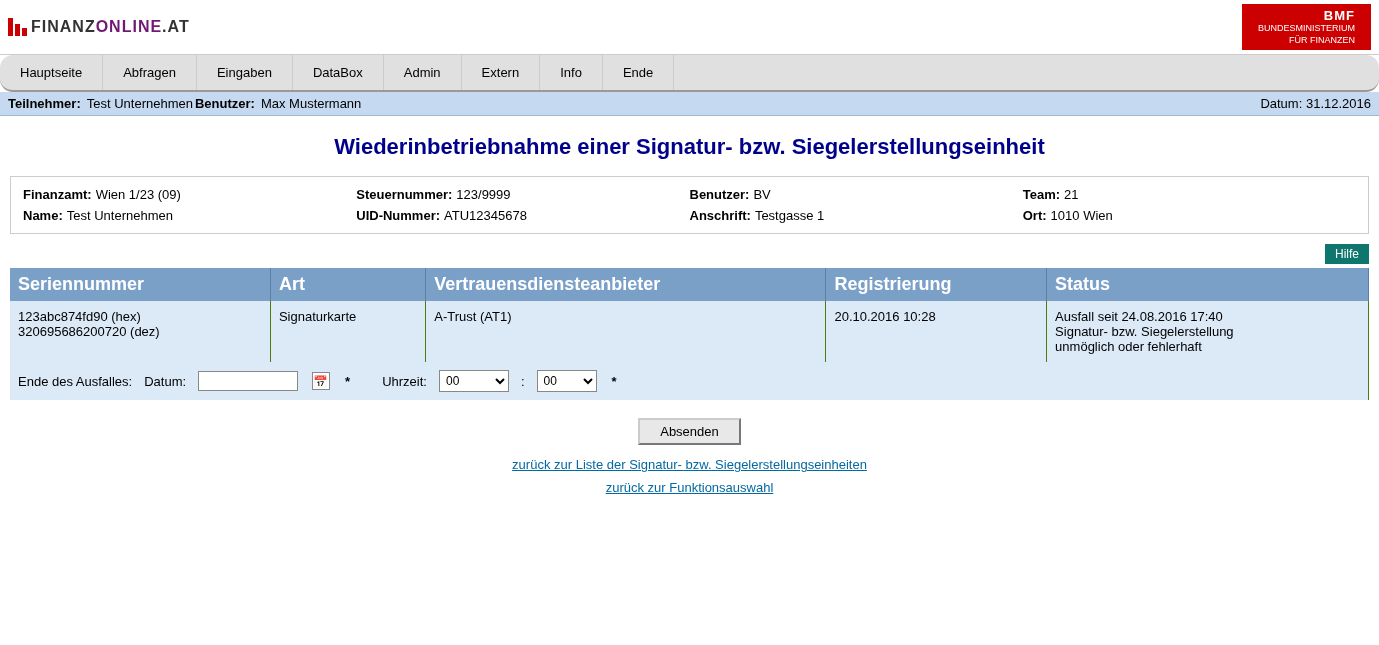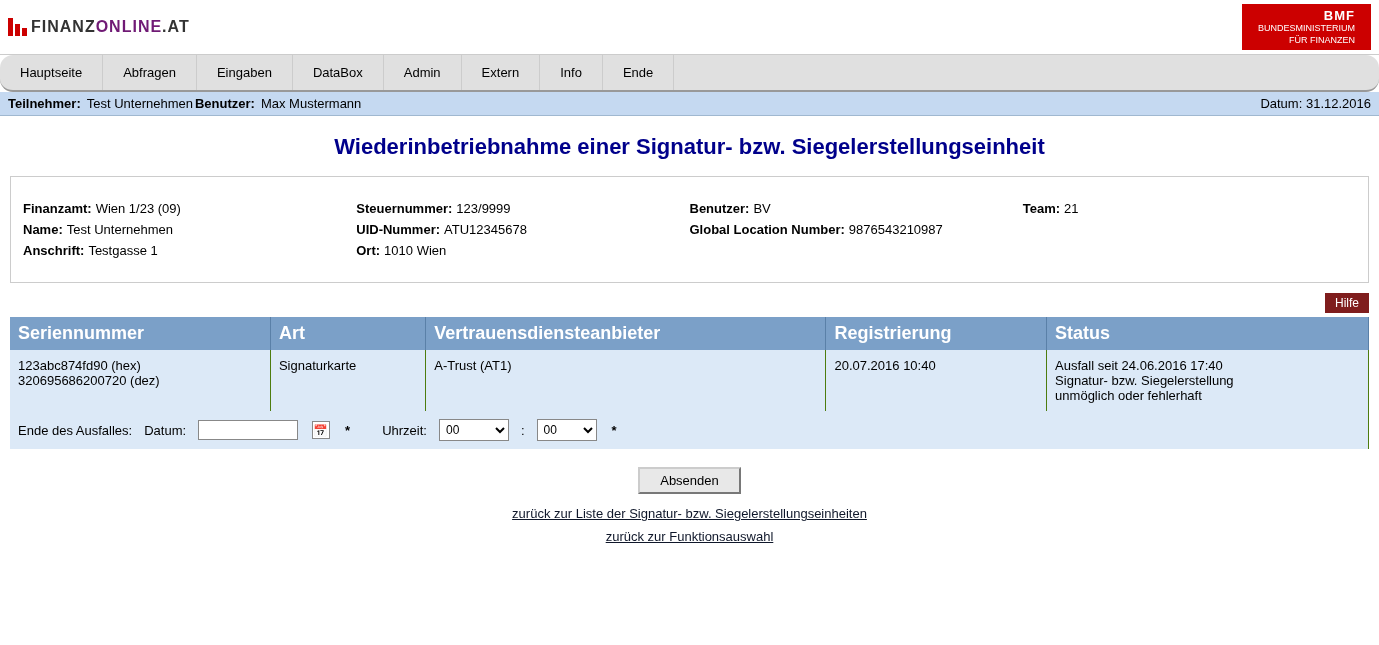--- a/index.html
+++ b/index.html
@@ -32,28 +32,28 @@
     #user-bar .user-left .label { font-weight: bold; }
     #user-bar .date { font-size: 13px; align-self: center; }
 
     
     #main { padding: 0 10px 20px 10px; }
 
     
     .page-title { text-align: center; color: #00008b; font-size: 22px; font-weight: bold; margin: 18px 0 16px 0; }
 
     
-    .info-section { border: 1px solid #ccc; padding: 24px 12px; background: #fff; margin-bottom: 10px; }
+    .info-section { border: 1px solid #ccc; padding: 10px 12px; background: #fff; margin-bottom: 10px; }
     .info-row { display: flex; gap: 4px; align-items: baseline; }
     .info-label { font-weight: bold; white-space: nowrap; }
     .info-value { }
 
     
     .hilfe-row { display: flex; justify-content: flex-end; margin-bottom: 4px; }
-    .hilfe-btn { background: #7f1d1d; color: #fff; border: none; padding: 3px 10px; font-size: 12px; cursor: pointer; }
+    .hilfe-btn { background: #0f766e; color: #fff; border: none; padding: 3px 10px; font-size: 12px; cursor: pointer; }
 
     
     .data-table { width: 100%; border-collapse: collapse; margin-bottom: 0; }
     .data-table thead tr { background: #7ba0c8; color: #fff; }
     .data-table thead th { padding: 6px 8px; text-align: left; font-weight: bold; font-size: 18px; border-right: 1px solid #5a80a8; }
     .data-table tbody tr { background: #dce9f7; vertical-align: top; }
     .data-table tbody td { padding: 8px 8px; border-right: 1px solid #4d7c0f; font-size: 13px; vertical-align: top; }
 
     
     .ausfall-row { background: #dce9f7; }
@@ -65,21 +65,21 @@
     .req-star { color: #000; font-weight: bold; margin-left: 3px; }
     .uhrzeit-select { border: 1px solid #888; padding: 2px; font-size: 12px; background: #fff; width: 70px; }
     .min-select { border: 1px solid #888; padding: 2px; font-size: 12px; background: #fff; width: 60px; }
 
     
     .btn-row { text-align: center; margin: 18px 0 12px 0; }
     .submit-btn { background: #e8e8e8; border: 2px outset #ccc; padding: 4px 20px; font-size: 13px; cursor: pointer; }
 
     
     .links-section { text-align: center; }
-    .links-section a { color: #0f172a; font-size: 13px; display: block; margin-bottom: 8px; text-decoration: underline; cursor: pointer; }
+    .links-section a { color: #0369a1; font-size: 13px; display: block; margin-bottom: 8px; text-decoration: underline; cursor: pointer; }
   </style>
 </head>
 <body>
 
 <div id="header">
   <div id="logo-left">
     <div class="bars">
       <span class="b1"></span>
       <span class="b2"></span>
       <span class="b3"></span>
@@ -149,24 +149,20 @@
         <span class="info-value">21</span>
       </div>
 
       <div class="info-row">
         <span class="info-label">Name:</span>
         <span class="info-value">Test Unternehmen</span>
       </div>
       <div class="info-row">
         <span class="info-label">UID-Nummer:</span>
         <span class="info-value">ATU12345678</span>
-      </div>
-      <div class="info-row" style="grid-column: span 2;">
-        <span class="info-label">Global Location Number:</span>
-        <span class="info-value">9876543210987</span>
       </div>
 
       <div class="info-row">
         <span class="info-label">Anschrift:</span>
         <span class="info-value">Testgasse 1</span>
       </div>
       <div class="info-row">
         <span class="info-label">Ort:</span>
         <span class="info-value">1010 Wien</span>
       </div>
@@ -188,23 +184,23 @@
       </tr>
     </thead>
     <tbody>
       <tr>
         <td>
           <span>123abc874fd90 (hex)</span><br>
           <span>320695686200720 (dez)</span>
         </td>
         <td>Signaturkarte</td>
         <td>A-Trust (AT1)</td>
-        <td>20.07.2016 10:40</td>
+        <td>20.10.2016 10:28</td>
         <td>
-          <span>Ausfall seit 24.06.2016 17:40</span><br>
+          <span>Ausfall seit 24.08.2016 17:40</span><br>
           <span>Signatur- bzw. Siegelerstellung</span><br>
           <span>unmöglich oder fehlerhaft</span>
         </td>
       </tr>
 
       <tr class="ausfall-row">
         <td colspan="5">
           <div style="display: flex; align-items: center; gap: 12px; flex-wrap: wrap;">
             <span>Ende des Ausfalles:</span>
             <span>Datum:</span>

